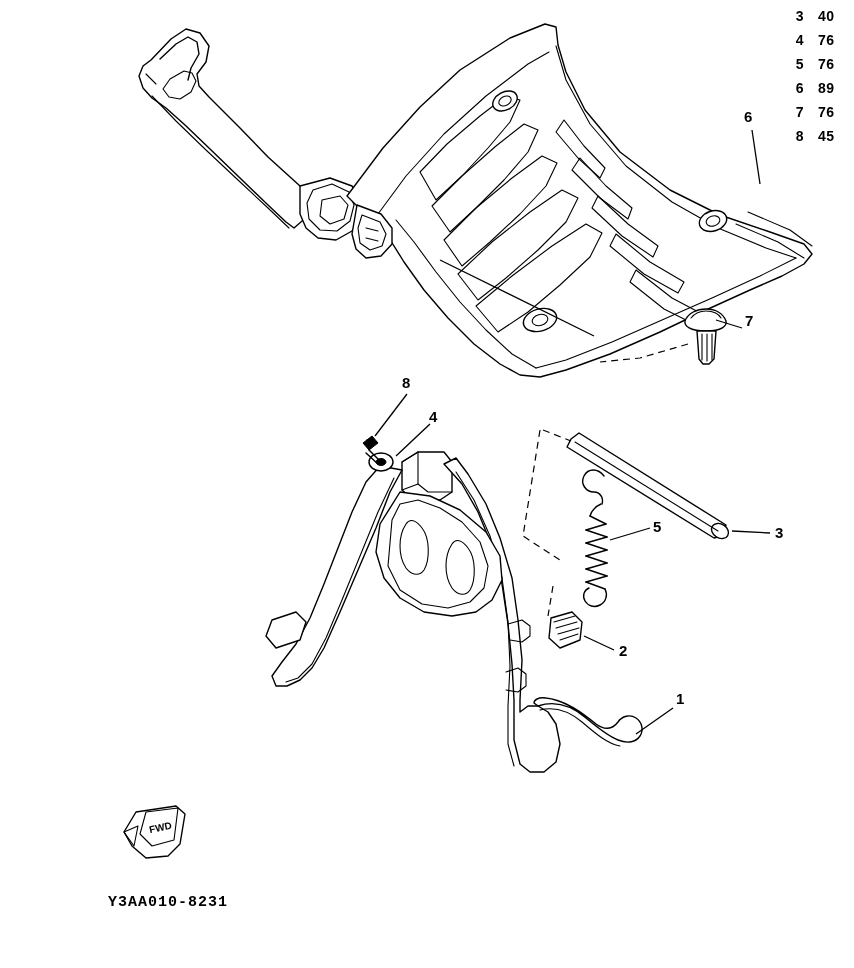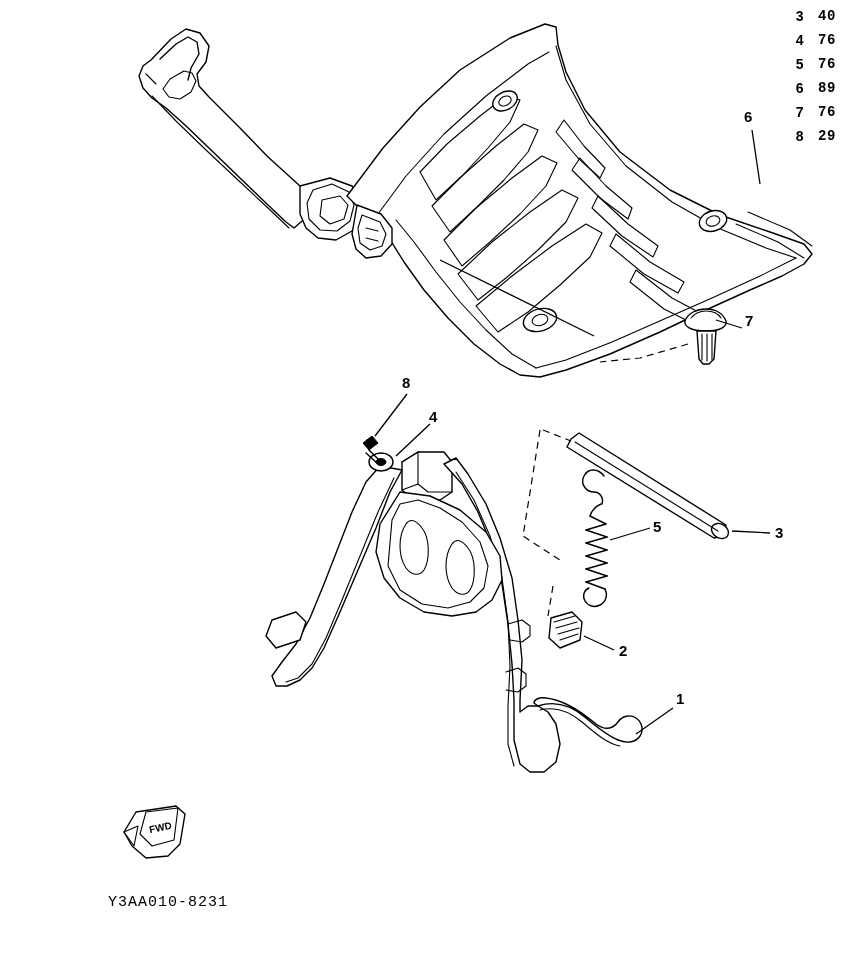--- a/index.html
+++ b/index.html
@@ -37,36 +37,35 @@
     justify-content: flex-end;
   }
   .parts-table .idx {
     width: 22px;
     text-align: right;
     padding-right: 14px;
   }
   .parts-table .qty {
     width: 24px;
     text-align: left;
-    font-family: Liberation Mono, monospace;
   }
   .callout {
     position: absolute;
     font-family: "Liberation Sans", sans-serif;
     font-size: 15px;
     font-weight: bold;
     color: #000;
   }
   .figure-code {
     position: absolute;
     left: 108px;
     top: 894px;
     font-family: "Liberation Mono", monospace;
     font-size: 15px;
-    font-weight: normal;
+    font-weight: bold;
     letter-spacing: 1px;
   }
   .fwd-text {
     position: absolute;
     left: 149px;
     top: 822px;
     font-family: "Liberation Sans", sans-serif;
     font-size: 10px;
     font-weight: bold;
     transform: rotate(-12deg);
@@ -100,21 +99,21 @@
     <div class="row">
       <span class="idx">6</span>
       <span class="qty">89</span>
     </div>
     <div class="row">
       <span class="idx">7</span>
       <span class="qty">76</span>
     </div>
     <div class="row">
       <span class="idx">8</span>
-      <span class="qty">29</span>
+      <span class="qty">45</span>
     </div>
   </div>
 
   <svg width="854" height="968" viewBox="0 0 854 968">
 
     <g>
 
       <path class="fillw" d="M151,60 L171,39 L186,29 L200,33 L209,46 L206,62 L197,74 L199,86
                               L209,97 L222,110 L240,128 L268,157 L300,186 L318,203
                               L309,215 L294,228 L286,222 L268,205 L240,178 L210,149

